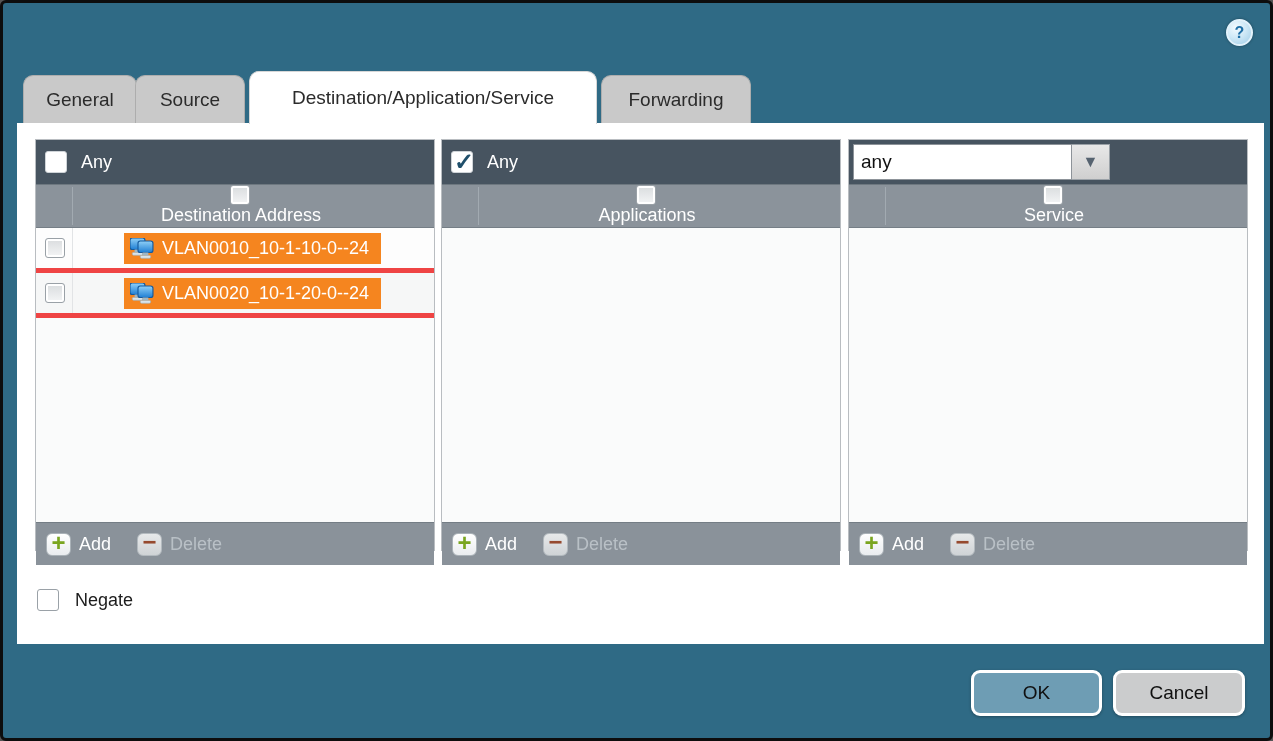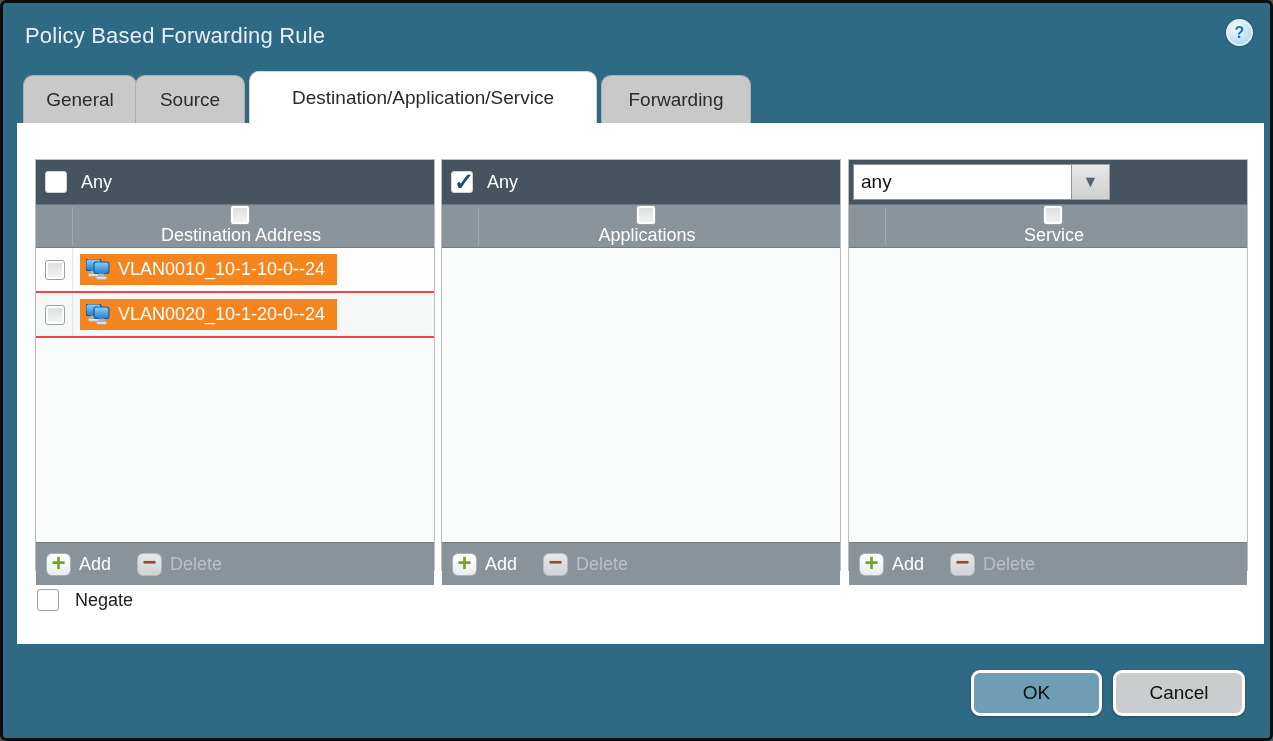--- a/index.html
+++ b/index.html
@@ -28,21 +28,21 @@
     display:flex;align-items:center;justify-content:center;
     font-size:19px;color:#2b2b2b;cursor:pointer;}
   .tab.active{top:68px;height:53px;background:#ffffff;border-color:#d7d7d7;z-index:3;}
   #tab-0{left:14px;width:114px;margin-left:6px;}
   #tab-1{left:132px;width:110px;}
   #tab-2{left:246px;width:348px;}
   #tab-3{left:598px;width:150px;}
   
   .panel{position:absolute;left:14px;top:120px;width:1247px;height:521px;background:#ffffff;z-index:2;}
   
-  .col{position:absolute;top:36px;width:400px;height:412px;border:1px solid #b9bdc1;background:#14532d;}
+  .col{position:absolute;top:16px;width:400px;height:412px;border:1px solid #b9bdc1;background:#14532d;}
   #col-dest{left:18px;}
   #col-apps{left:424px;}
   #col-svc{left:831px;}
   .topbar{position:relative;height:44px;background:var(--slate);display:flex;align-items:center;}
   .colheader{position:relative;height:44px;background:var(--hdr);display:flex;align-items:center;
     border-top:1px solid #6e7880;border-bottom:1px solid #757e86;flex-direction:column;}
   .colheader .sep{position:absolute;left:36px;top:2px;bottom:2px;width:1px;background:#a2aab1;}
   .list{position:relative;height:294px;background:#fafbfb;overflow:hidden;}
   .footerbar{height:43px;background:var(--ftr);display:flex;align-items:center;border-top:1px solid #747d85;}
   
@@ -56,21 +56,21 @@
   .hdr-label{color:#ffffff;font-size:18px;margin-left:12px;}
   .sort{color:#3e4a54;font-size:13px;margin-left:8px;}
   
   .combo{display:flex;align-items:center;margin-left:4px;height:36px;}
   .combo input{width:219px;height:36px;border:1px solid #8d9399;font-size:19px;
       padding:0 7px;font-family:"Liberation Sans",sans-serif;color:#111;background:#fff;outline:none;}
   .combo .dd{width:38px;height:36px;background:linear-gradient(180deg,#e8e8e8,#cfcfcf);
       border:1px solid #9aa1a7;border-left:none;display:flex;align-items:center;justify-content:center;cursor:pointer;}
   .combo .dd span{color:#566370;font-size:16px;}
   
-  .row{position:relative;height:45px;border-bottom:2px solid #ef4444;display:flex;align-items:center;background:#fdfdfd;}
+  .row{position:relative;height:45px;border-bottom:5px solid #ef4444;display:flex;align-items:center;background:#fdfdfd;gap:44px;}
   .row .sep{position:absolute;left:36px;top:0;bottom:0;width:1px;background:#e2e4e6;}
   .chip{display:flex;align-items:center;background:var(--orange);height:31px;margin-left:15px;
       padding:0 12px 0 6px;cursor:pointer;}
   .chip svg{flex:none;margin-right:8px;}
   .chip .chip-label{color:#ffffff;font-size:18px;white-space:nowrap;}
   
   .btn-add,.btn-del{display:flex;align-items:center;cursor:pointer;}
   .btn-add{margin-left:10px;}
   .btn-del{margin-left:26px;cursor:default;}
   .icon-sq{width:25px;height:23px;border-radius:6px;display:flex;align-items:center;justify-content:center;margin-right:8px;}
@@ -104,21 +104,20 @@
       <rect x="0" y="0" width="13" height="10" rx="2" fill="url(#mon)" stroke="#145a9e" stroke-width="1"></rect>
       <rect x="4" y="10" width="5" height="2.5" fill="#9fb6c4"></rect>
       <rect x="2" y="12.5" width="9" height="2.5" rx="1" fill="#d9e4ea" stroke="#9fb0ba" stroke-width="0.6"></rect>
     </g>
   </defs>
 </svg>
 
 <div class="window">
 
   <div class="titlebar">
-    <div class="title">Policy Based Forwarding Rule</div>
     <div class="help">
         <span>?</span>
       </div>
   </div>
 
   <div class="tab" id="tab-0">
       <span>General</span>
     </div>
   <div class="tab" id="tab-1">
       <span>Source</span>

